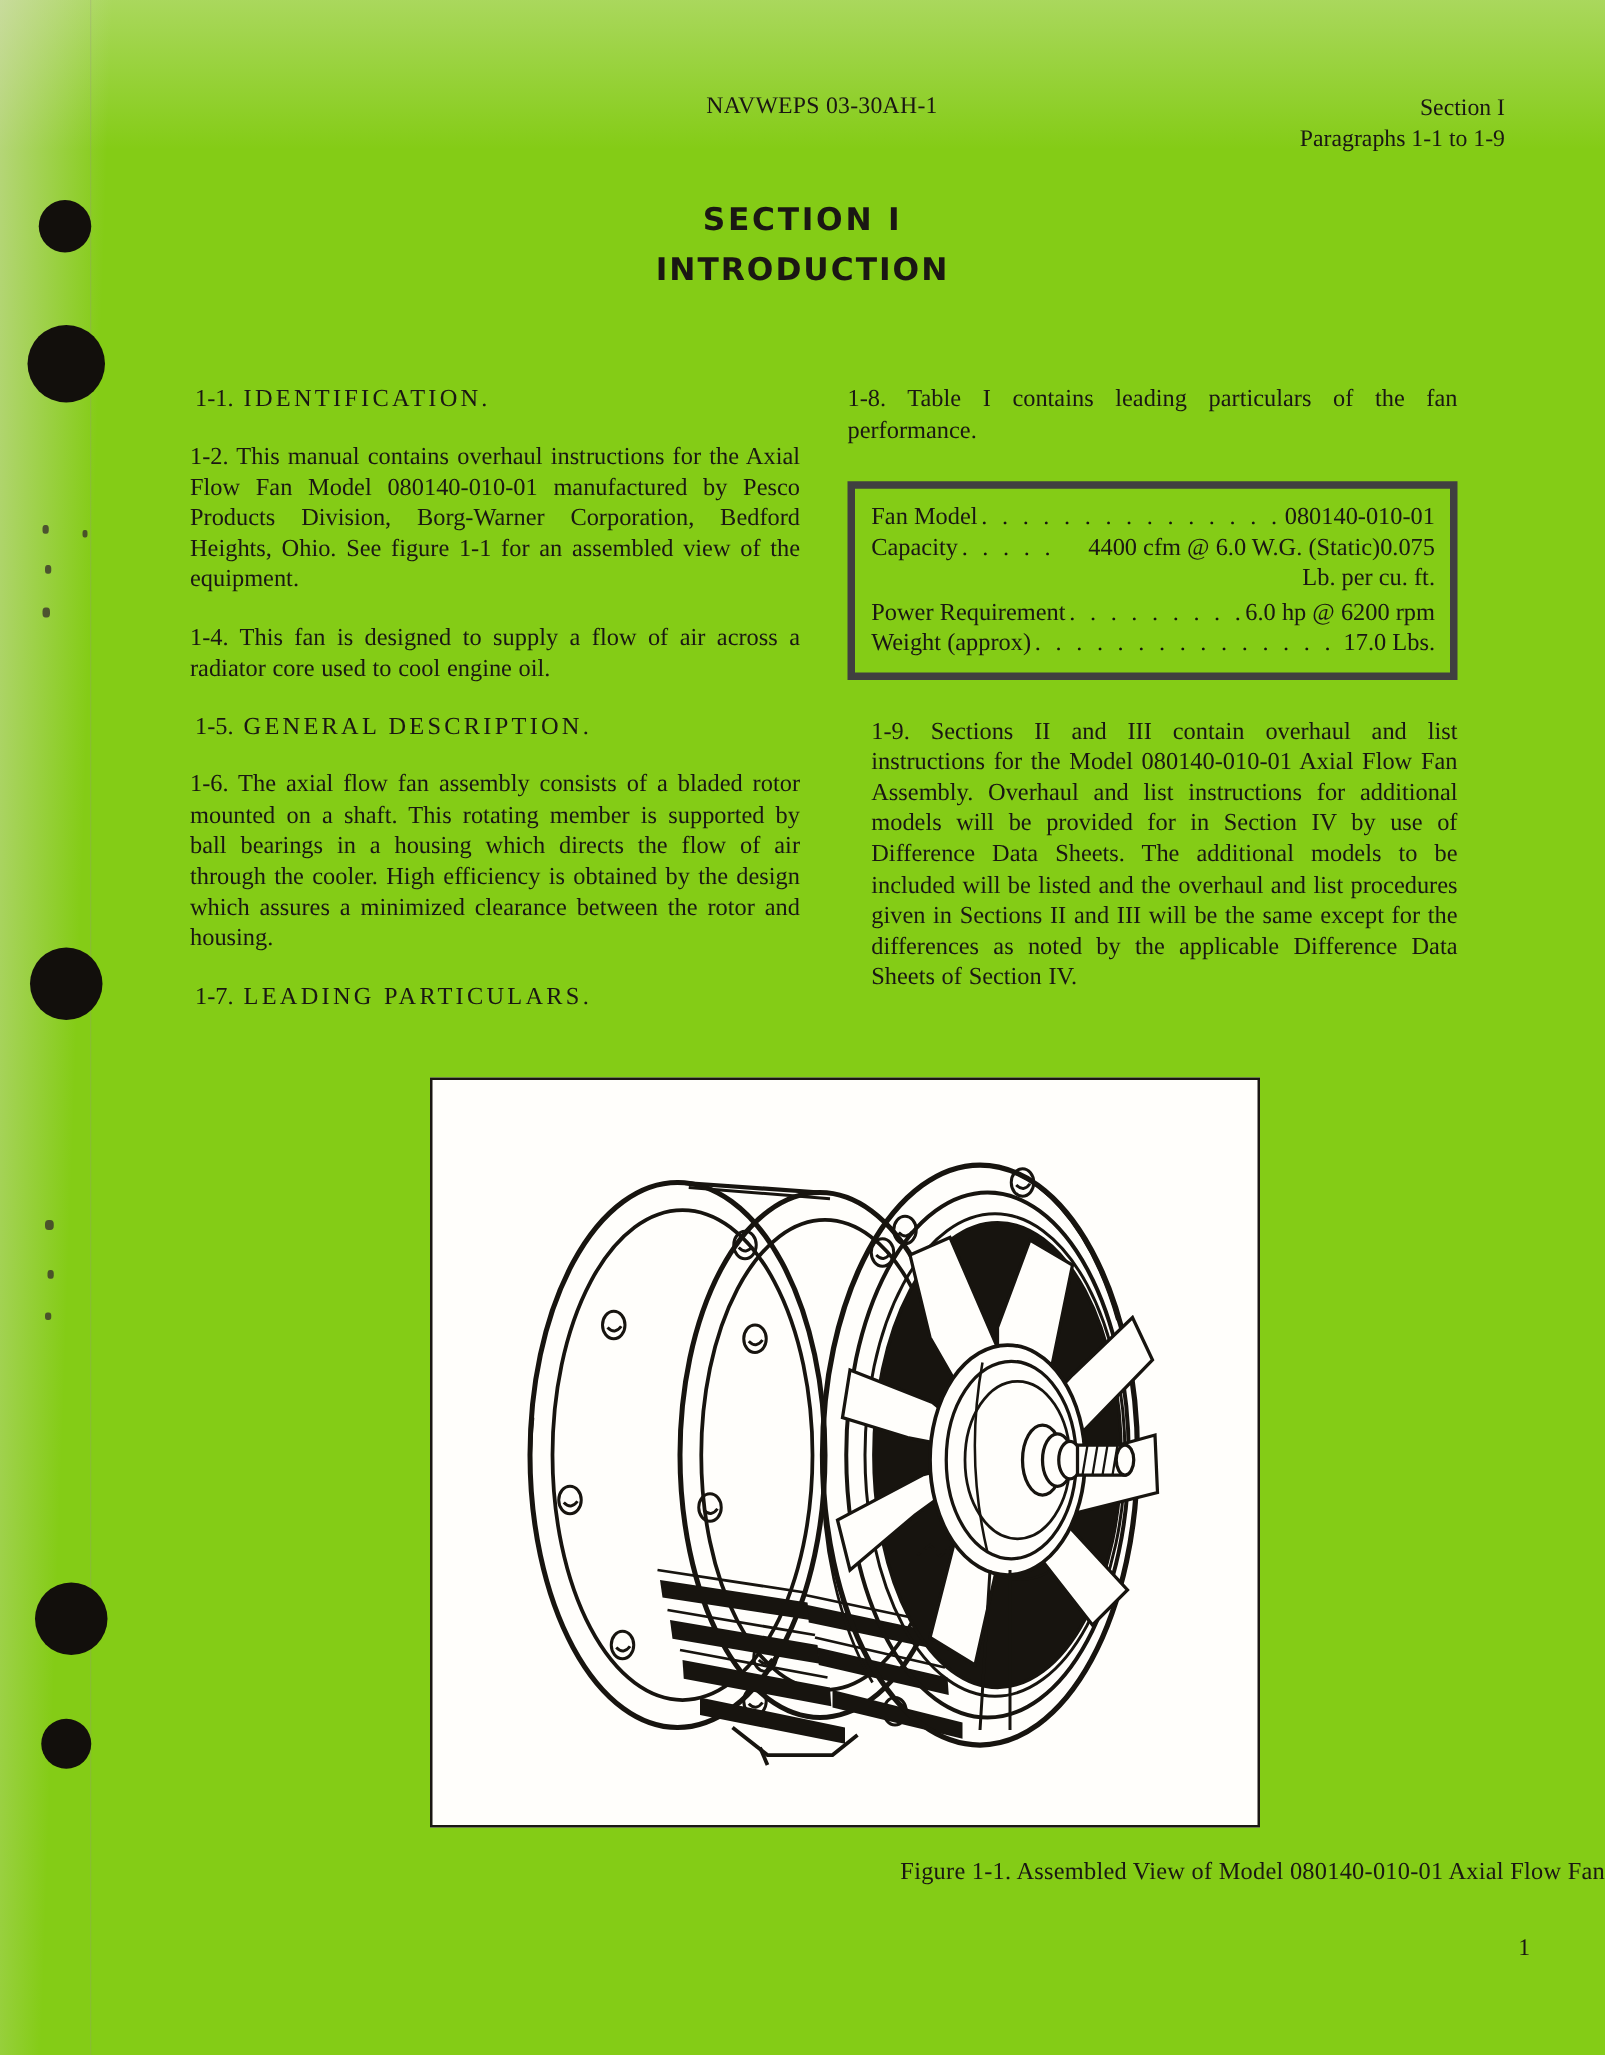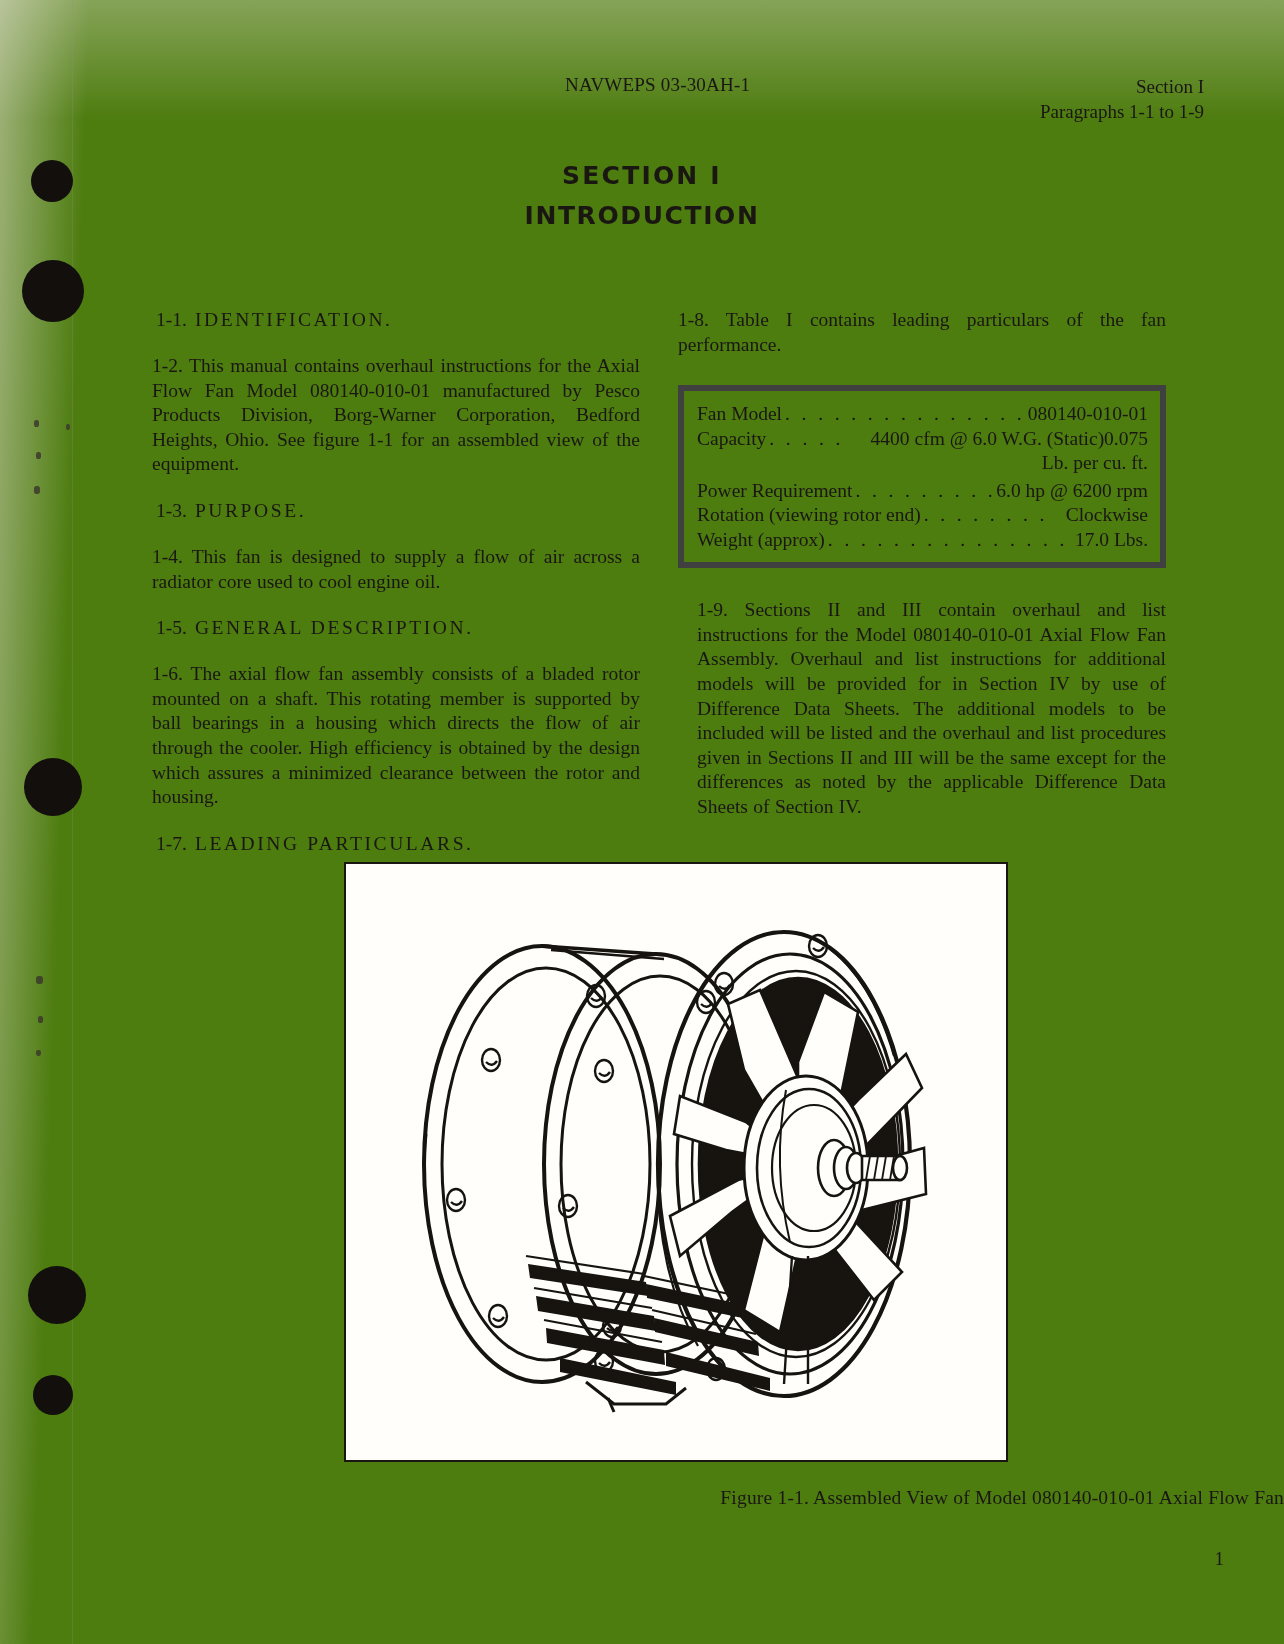--- a/index.html
+++ b/index.html
@@ -4,21 +4,21 @@
 <style>
   html, body {
     margin: 0;
     padding: 0;
     background: #8a8a8a;
   }
   .page {
     position: relative;
     width: 1284px;
     height: 1644px;
-    background: #4d7c0f;
+    background: #84cc16;
     overflow: hidden;
     font-family: "Liberation Serif", "DejaVu Serif", serif;
     color: #1a1713;
   }
   
   .paper-tint {
     position: absolute;
     inset: 0;
     background:
       linear-gradient(92deg, rgba(225,222,208,0.55) 0px, rgba(253,252,247,0) 90px),
@@ -205,23 +205,20 @@
     <div class="line1">SECTION I</div>
     <div class="line2">INTRODUCTION</div>
   </div>
 
   <div class="col col-left">
     <h3 class="head">
       <span class="num">1-1.</span><span>IDENTIFICATION.</span>
     </h3>
     <p class="body">1-2.  This manual contains overhaul instructions for the Axial Flow Fan Model 080140-010-01 manufactured by Pesco Products Division,  Borg-Warner Corporation, Bedford Heights, Ohio.  See figure 1-1 for an assembled view of the equipment.</p>
 
-    <h3 class="head">
-      <span class="num">1-3.</span><span>PURPOSE.</span>
-    </h3>
     <p class="body">1-4.  This fan is designed to supply a flow of air across a radiator core used to cool engine oil.</p>
 
     <h3 class="head">
       <span class="num">1-5.</span><span>GENERAL DESCRIPTION.</span>
     </h3>
     <p class="body">1-6.  The axial flow fan assembly consists of a bladed rotor mounted on a shaft.  This rotating member is supported by ball bearings in a housing which directs the flow of air through the cooler.  High efficiency is obtained by the design which assures a minimized clearance between the rotor and housing.</p>
 
     <h3 class="head">
       <span class="num">1-7.</span><span>LEADING PARTICULARS.</span>
     </h3>
@@ -243,25 +240,20 @@
         <span class="val">4400 cfm @ 6.0 W.G. (Static)0.075</span>
       </div>
       <div class="prow-cont">Lb. per cu. ft.</div>
       <div class="gap-row"></div>
       <div class="prow">
         <span class="lbl">Power Requirement</span>
         <span class="dots">. . . . . . . . .</span>
         <span class="val">6.0 hp @ 6200 rpm</span>
       </div>
       <div class="prow">
-        <span class="lbl">Rotation (viewing rotor end)</span>
-        <span class="dots">. . . . . . . .</span>
-        <span class="val">Clockwise</span>
-      </div>
-      <div class="prow">
         <span class="lbl">Weight (approx)</span>
         <span class="dots">. . . . . . . . . . . . . . .</span>
         <span class="val">17.0 Lbs.</span>
       </div>
     </div>
 
     <p class="body last">1-9.  Sections II and III contain overhaul and list instructions for the Model 080140-010-01 Axial Flow Fan Assembly.  Overhaul and list instructions for additional models will be provided for in Section IV by use of Difference Data Sheets.  The additional models to be included will be listed and the overhaul and list procedures given in Sections II and III will be the same except for the differences as noted by the applicable Difference Data Sheets of Section IV.</p>
   </div>
 
   <div class="figure-box">

